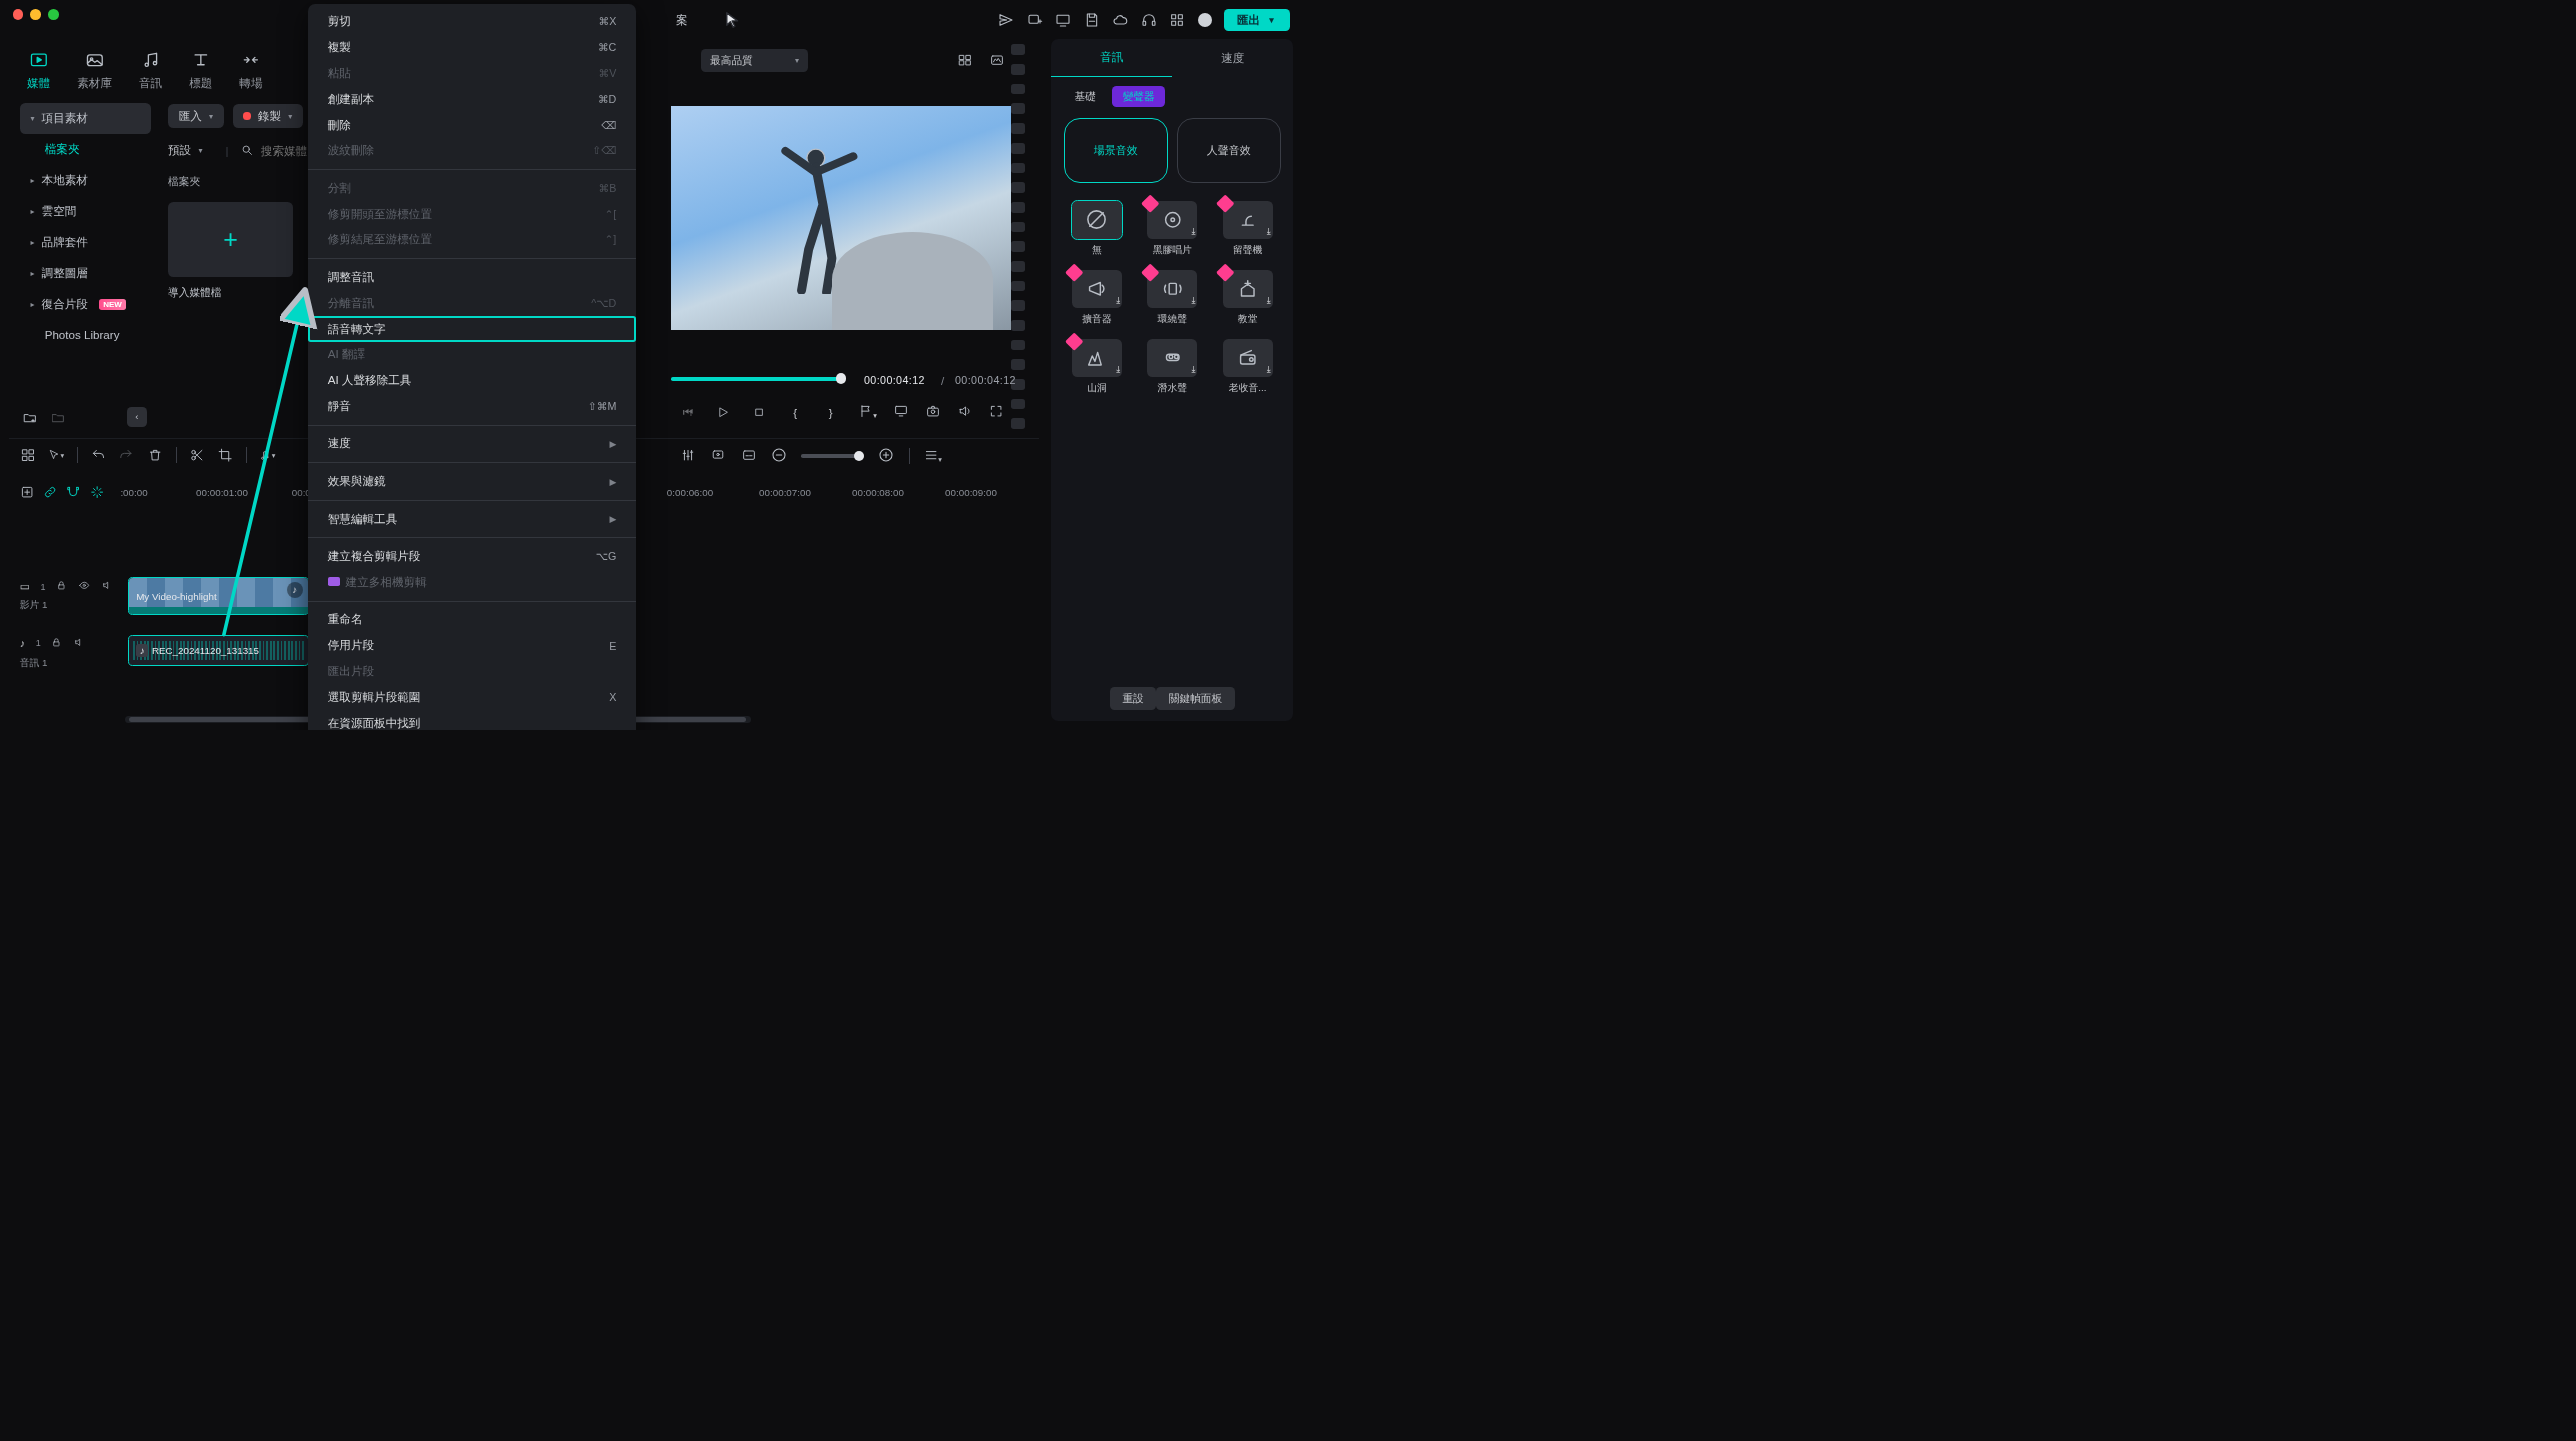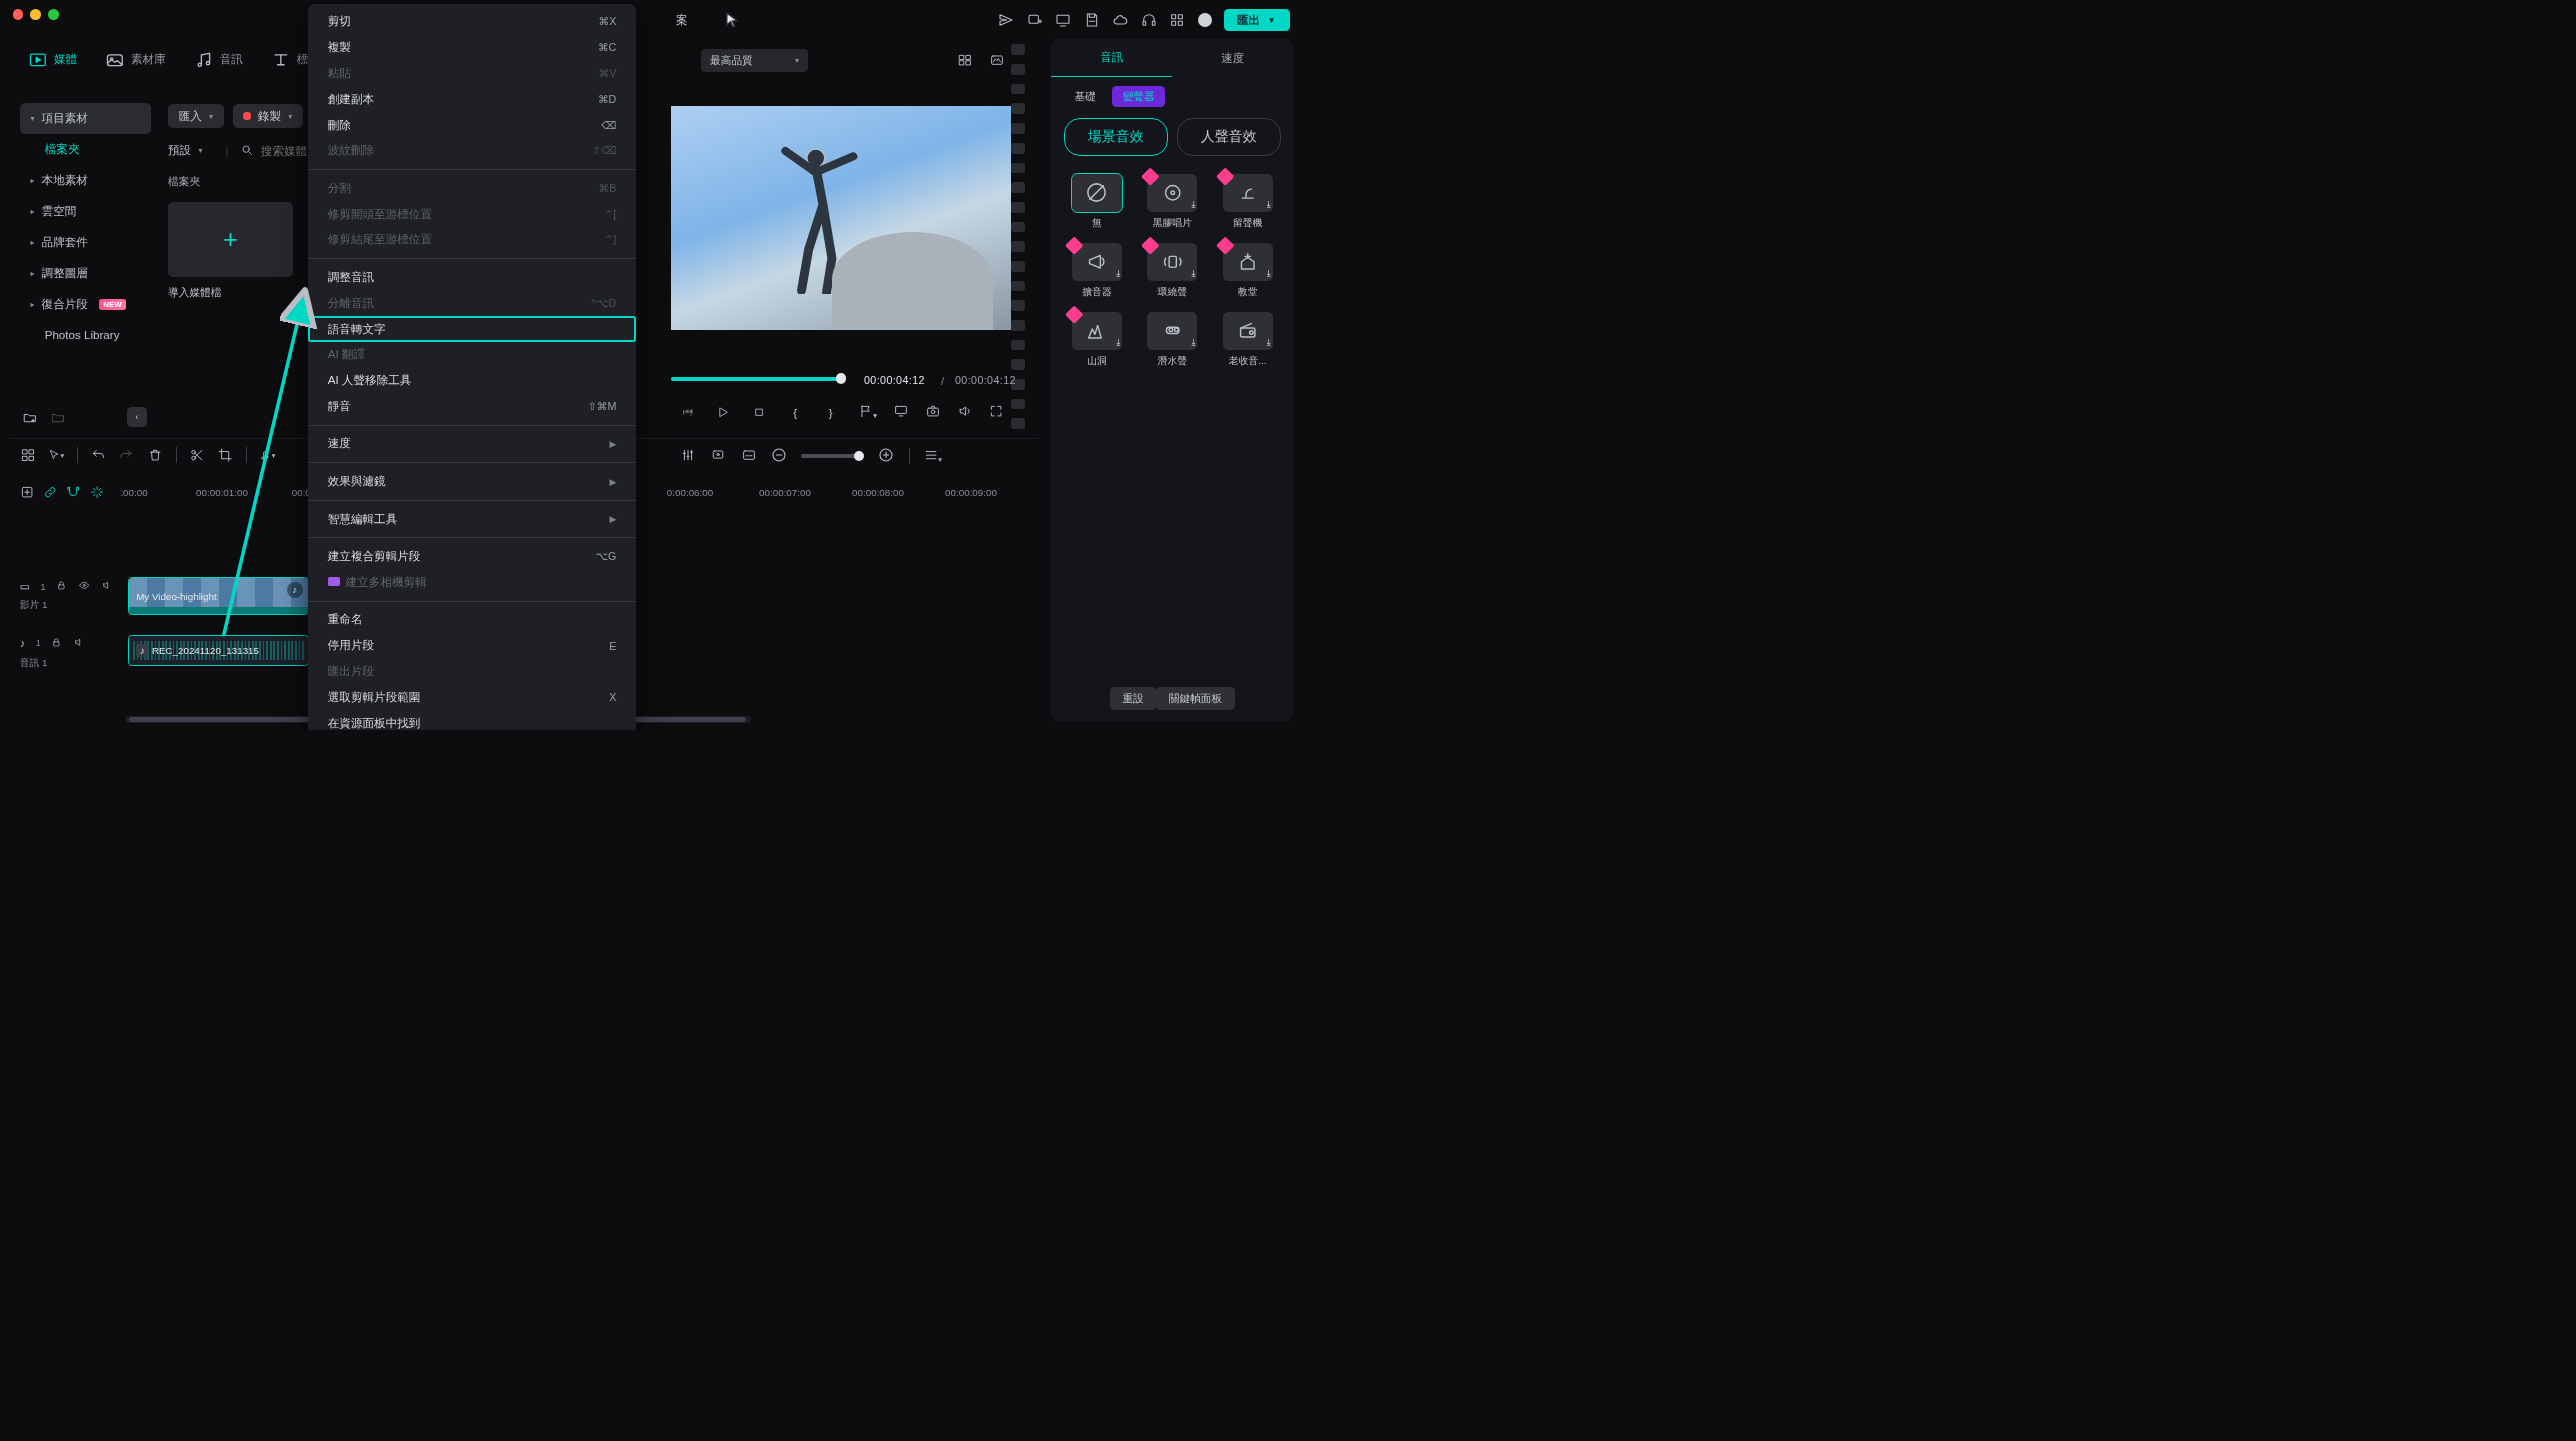--- a/index.html
+++ b/index.html
@@ -12,21 +12,21 @@
 
 
 .topbar-right { position: absolute; top: 9px; right: 14.3px; display: flex; align-items: center; gap: 12.5px; }
 .topbar-right .ico { width: 16px; height: 16px; display:flex; align-items:center; justify-content:center; color:#b9bec6; cursor:pointer; }
 .export-btn { background:#00d8c6; color:#07333a; border-radius:4.5px; padding:3.6px 16px 3.6px 12.5px; display:flex; align-items:center; gap:9px; font-weight:600; font-size:11.6px; cursor:pointer; }
 .export-btn .chev { font-size:9px; }
 .avatar { width:14.3px; height:14.3px; border-radius:50%; background:#cfd2d8; }
 
 
 .maintabs { position:absolute; top:49px; left:27px; display:flex; gap:27px; }
-.maintab { display:flex; flex-direction:row; align-items:center; gap:5.4px; color:#969aa2; cursor:pointer; }
+.maintab { display:flex; flex-direction:column; align-items:center; gap:5.4px; color:#969aa2; cursor:pointer; }
 .maintab.active { color:#00d8c6; }
 .maintab .glyph { width:21.5px; height:21.5px; display:flex; align-items:center; justify-content:center; font-size:16px; }
 
 
 .left-side { position:absolute; top:103px; left:19.7px; width:131px; }
 .ls-item { display:flex; align-items:center; gap:7.2px; padding:8px 10.7px; border-radius:5.4px; color:#bfc3ca; font-size:11.6px; cursor:pointer; }
 .ls-item.sel { background:#2a2c32; }
 .ls-item.active { color:#00d8c6; }
 .ls-item .tri { font-size:8px; color:#8a8e96; }
 .badge-new { background:linear-gradient(90deg,#ff4d8d,#ff7aa9); color:#fff; font-size:8px; padding:0.9px 4.5px; border-radius:2.7px; font-weight:600; margin-left:3.6px; }
@@ -74,21 +74,21 @@
 
 
 .rpanel { position:absolute; top:39px; right:10.7px; width:242px; bottom:9px; background:#14151a; border-radius:7.2px; }
 .rtabs { display:flex; height:38px; }
 .rtab { flex:1; display:flex; align-items:center; justify-content:center; font-size:11.6px; color:#a8acb3; cursor:pointer; }
 .rtab.active { color:#00d8c6; border-bottom:1.8px solid #00d8c6; }
 .rsub { display:flex; gap:5.4px; padding:9px 12.5px; }
 .rchip { padding:3.6px 10.7px; border-radius:4.5px; font-size:10.7px; color:#c5c7cc; cursor:pointer; }
 .rchip.active { background:#6d28d9; color:#00d8c6; }
 .rmode { display:flex; gap:9px; padding:1.8px 12.5px 10.7px; }
-.mode-btn { flex:1; padding:9px 0; text-align:center; border:0.9px solid #3a3d46; border-radius:16px; font-size:14px; color:#c5c7cc; cursor:pointer; }
+.mode-btn { flex:1; padding:24px 0; text-align:center; border:0.9px solid #3a3d46; border-radius:16px; font-size:11px; color:#c5c7cc; cursor:pointer; }
 .mode-btn.active { border-color:#00d8c6; color:#00d8c6; }
 .fx-grid { display:grid; grid-template-columns:repeat(3,1fr); gap:12.5px 9px; padding:7.2px 12.5px; }
 .fx-cell { display:flex; flex-direction:column; align-items:center; gap:5.4px; }
 .fx-thumb { width:50px; height:38px; background:#2e3036; border-radius:5.4px; display:flex; align-items:center; justify-content:center; position:relative; cursor:pointer; }
 .fx-thumb.sel { outline:1.8px solid #00d8c6; }
 .fx-thumb .gem { position:absolute; top:-3.6px; left:-3.6px; width:12.5px; height:12.5px; background:#ff3d8f; transform:rotate(45deg); border-radius:1.8px; }
 .fx-thumb .dl { position:absolute; bottom:1.8px; right:1.8px; font-size:9px; color:#e6e8ec; }
 .fx-name { font-size:9.8px; color:#c5c7cc; }
 .rpanel-foot { position:absolute; bottom:10.7px; left:12.5px; right:12.5px; display:flex; justify-content:center; }
 .foot-btn { background:#2e3036; color:#c5c7cc; border-radius:4.5px; padding:4.5px 12.5px; font-size:10.7px; cursor:pointer; }

